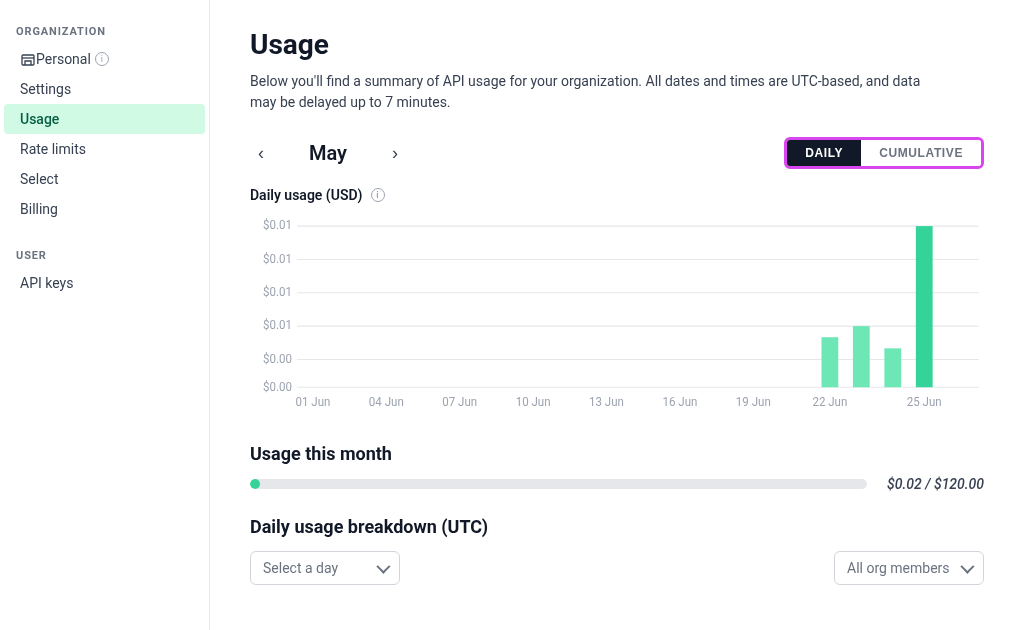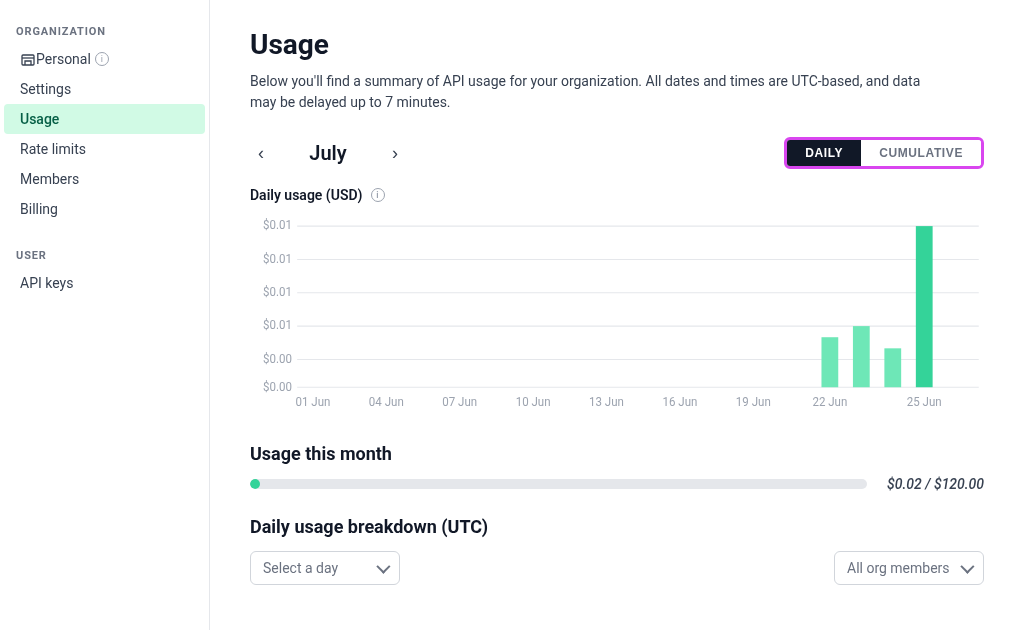--- a/index.html
+++ b/index.html
@@ -260,21 +260,21 @@
   <div class="sidebar-item">
     <span>Settings</span>
   </div>
   <div class="sidebar-item active">
     <span>Usage</span>
   </div>
   <div class="sidebar-item">
     <span>Rate limits</span>
   </div>
   <div class="sidebar-item">
-    <span>Members</span>
+    <span>Select</span>
   </div>
   <div class="sidebar-item">
     <span>Billing</span>
   </div>
 
   <div class="sidebar-divider"></div>
 
   <div class="sidebar-section-label">USER</div>
   <div class="sidebar-item">
     <span>API keys</span>
@@ -282,21 +282,21 @@
 </aside>
 
 <main class="main">
 
   <h1 class="page-title">Usage</h1>
   <p class="page-desc">Below you'll find a summary of API usage for your organization. All dates and times are UTC-based, and data may be delayed up to 7 minutes.</p>
 
   <div class="month-nav">
     <div class="month-nav-center">
       <button class="month-arrow">‹</button>
-      <span class="month-label">July</span>
+      <span class="month-label">May</span>
       <button class="month-arrow">›</button>
     </div>
     <div class="view-toggle">
       <button class="toggle-btn active">DAILY</button>
       <button class="toggle-btn">CUMULATIVE</button>
     </div>
   </div>
 
   <div class="chart-section">
     <div class="chart-title">

